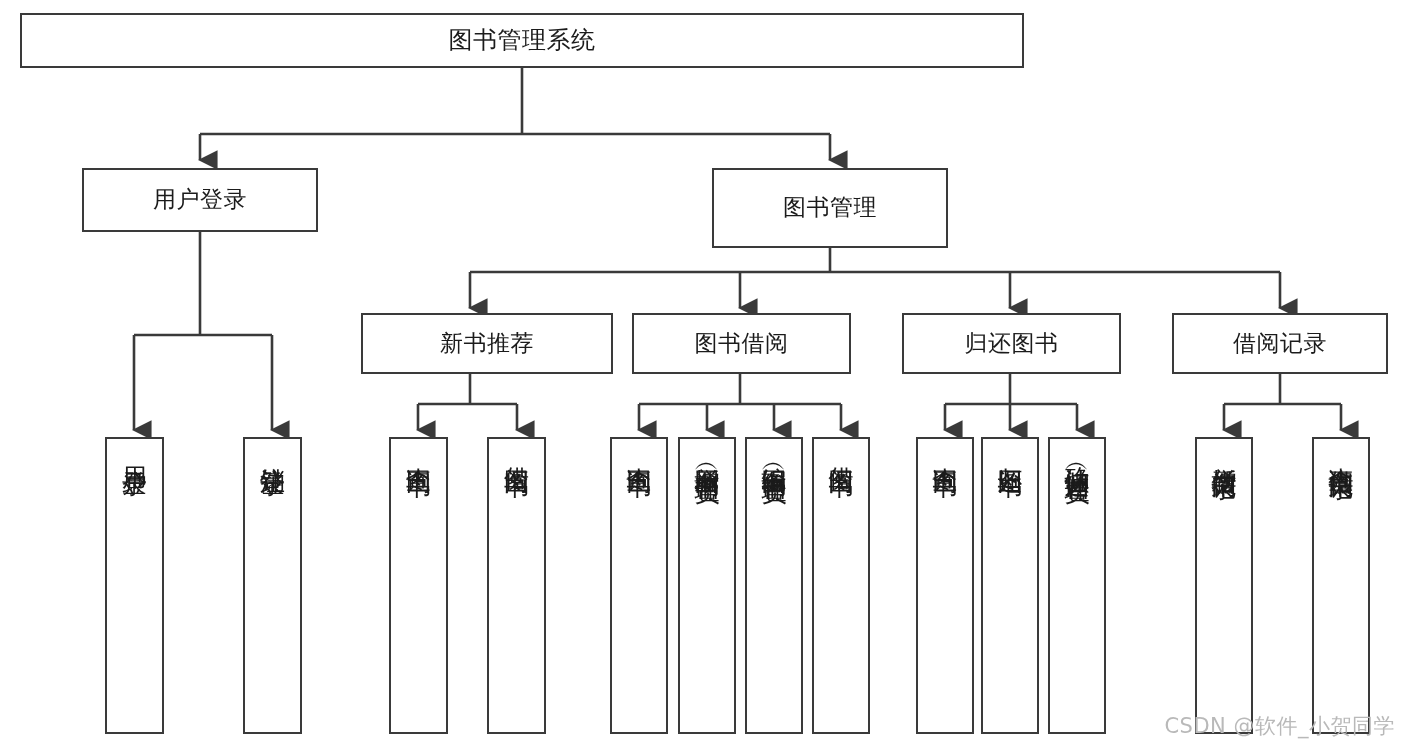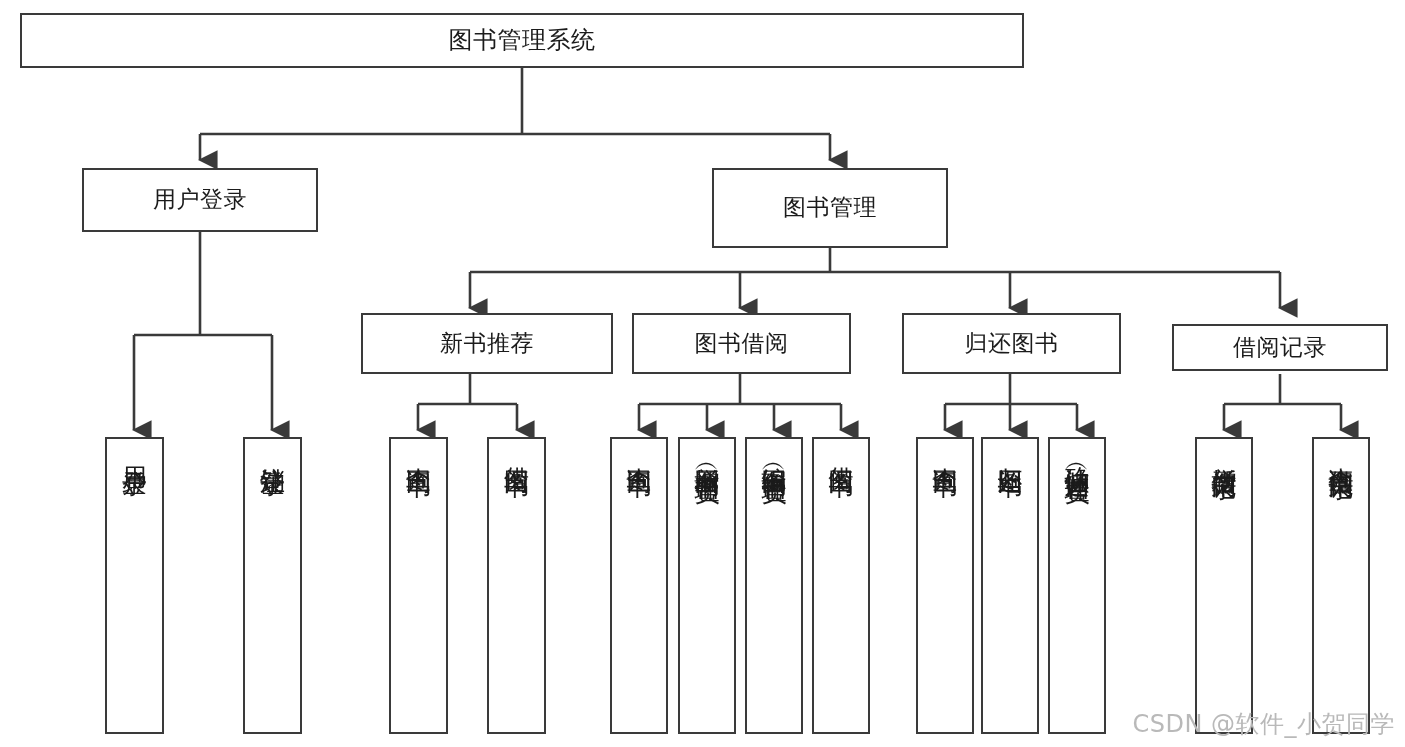--- a/index.html
+++ b/index.html
@@ -61,21 +61,21 @@
     font-size: 25px;
     line-height: 1.0;
     letter-spacing: 2px;
     height: auto;
     max-height: 100%;
   }
   .watermark {
     position: absolute;
     right: 10px;
     bottom: 7px;
-    font-size: 24px;
+    font-size: 21px;
     color: #b9b9b9;
     white-space: nowrap;
     letter-spacing: 0.5px;
   }
 </style>
 </head>
 <body>
 
 <div id="canvas">
 
@@ -143,21 +143,21 @@
 
   <div class="node h" style="left:361px; top:313px; width:252px; height:61px;">
     <span class="lbl">新书推荐</span>
   </div>
   <div class="node h" style="left:632px; top:313px; width:219px; height:61px;font-family:Liberation Serif, serif;">
     <span class="lbl">图书借阅</span>
   </div>
   <div class="node h" style="left:902px; top:313px; width:219px; height:61px;">
     <span class="lbl">归还图书</span>
   </div>
-  <div class="node h" style="left:1172px; top:324px; width:216px; height:47px;">
+  <div class="node h" style="left:1172px; top:313px; width:216px; height:61px;">
     <span class="lbl">借阅记录</span>
   </div>
 
   <div class="node v" style="left:105px; top:437px; width:59px; height:297px;">
     <span class="lbl">用户登录</span>
   </div>
   <div class="node v" style="left:243px; top:437px; width:59px; height:297px;">
     <span class="lbl">注销登录</span>
   </div>
 

